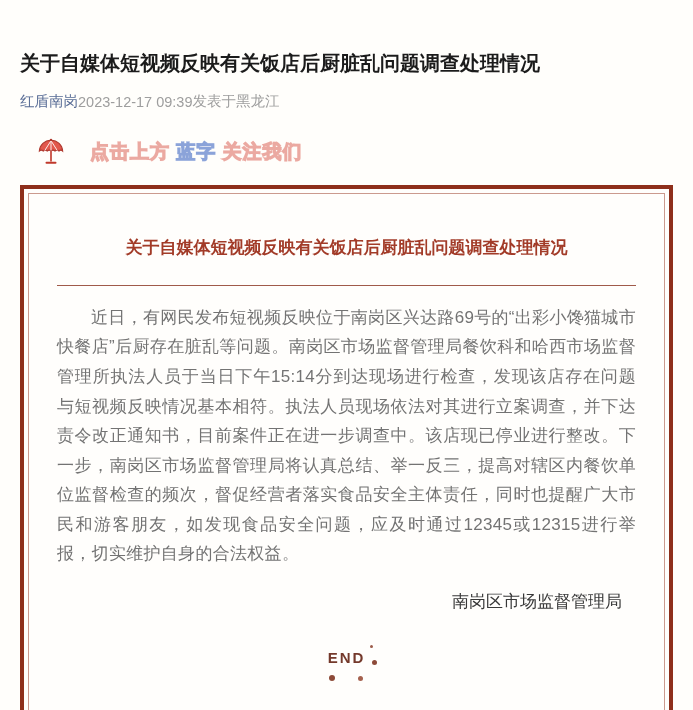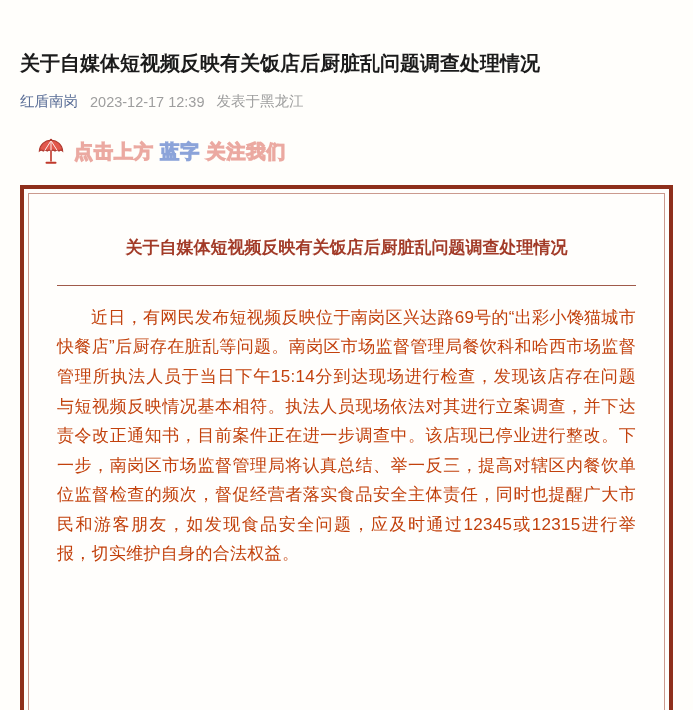--- a/index.html
+++ b/index.html
@@ -18,32 +18,31 @@
     font-size: 20px;
     font-weight: 700;
     color: #1b1b1b;
     line-height: 1.5;
     margin-top: 4px;
   }
 
   .byline {
     display: flex;
     align-items: center;
-    gap: 12px;
     margin-top: 14px;
     font-size: 14.5px;
   }
   .byline .account { color: #576b95; cursor: pointer; }
   .byline .meta { color: #9e9e9e; }
 
   .follow-banner {
     display: flex;
     align-items: center;
     margin: 26px 0 0 16px;
-    gap: 8px;
+    gap: 24px;
   }
   .umbrella { width: 30px; height: 30px; flex: 0 0 auto; }
   .follow-text {
     font-size: 19px;
     font-weight: 700;
     letter-spacing: 1px;
     color: #ffffff;
     -webkit-text-stroke: 1.1px #eba9a1;
     text-shadow: 0 0 1px #f3c0ba;
     white-space: nowrap;
@@ -76,21 +75,21 @@
   .divider {
     border: none;
     border-top: 1px solid #a05a4a;
     margin: 25px 12px 0 12px;
   }
   .notice-body {
     margin-top: 17px;
     padding: 0 12px;
     font-size: 17px;
     line-height: 1.74;
-    color: #c2410c;
+    color: #737373;
     text-align: justify;
     text-indent: 2em;
     letter-spacing: 0.3px;
   }
   .signature {
     margin-top: 18px;
     padding-right: 26px;
     text-align: right;
     font-size: 17px;
     line-height: 1.74;
@@ -118,21 +117,21 @@
 </style>
 </head>
 <body>
 
 <div class="article">
 
   <h1 class="page-title">关于自媒体短视频反映有关饭店后厨脏乱问题调查处理情况</h1>
 
   <div class="byline">
     <span class="account">红盾南岗</span>
-    <span class="meta">2023-12-17 12:39</span>
+    <span class="meta">2023-12-17 09:39</span>
     <span class="meta">发表于黑龙江</span>
   </div>
 
   <div class="follow-banner">
     <svg class="umbrella" viewBox="0 0 24 24">
       <path d="M12 2.6 C6.8 2.6 3 6.6 2.7 11.2
                Q4.2 9.9 5.8 11.2 Q7.4 9.9 9 11.2 Q10.6 9.9 12 11.2
                Q13.6 9.9 15.2 11.2 Q16.8 9.9 18.4 11.2 Q20 9.9 21.3 11.2
                C21 6.6 17.2 2.6 12 2.6 Z" fill="#e2574c" stroke="#b03a30" stroke-width="0.9"></path>
       <path d="M12 3 L7 10.8 M12 3 L12 10.8 M12 3 L17 10.8" stroke="#fdeceb" stroke-width="0.8" fill="none"></path>
@@ -146,19 +145,31 @@
   <div class="frame">
     <div class="frame-inner">
 
       <div class="notice-title">关于自媒体短视频反映有关饭店后厨脏乱问题调查处理情况</div>
 
       <hr class="divider">
 
       <p class="notice-body">近日，有网民发布短视频反映位于南岗区兴达路69号的“出彩小馋猫城市快餐店”后厨存在脏乱等问题。南岗区市场监督管理局餐饮科和哈西市场监督管理所执法人员于当日下午15:14分到达现场进行检查，发现该店存在问题与短视频反映情况基本相符。执法人员现场依法对其进行立案调查，并下达责令改正通知书，目前案件正在进一步调查中。该店现已停业进行整改。下一步，南岗区市场监督管理局将认真总结、举一反三，提高对辖区内餐饮单位监督检查的频次，督促经营者落实食品安全主体责任，同时也提醒广大市民和游客朋友，如发现食品安全问题，应及时通过12345或12315进行举报，切实维护自身的合法权益。</p>
 
       <div class="signature">
+        <div>南岗区市场监督管理局</div>
       </div>
 
+      <div class="end-block">
+        <div class="end-row">
+          <span>END</span>
+          <span class="dot dot-top"></span>
+          <span class="dot dot-right"></span>
+        </div>
+        <div class="end-dots">
+          <span class="dot dot-bl"></span>
+          <span class="dot dot-br"></span>
+        </div>
+      </div>
 
     </div>
   </div>
 
 </div>
 
 </body></html>

